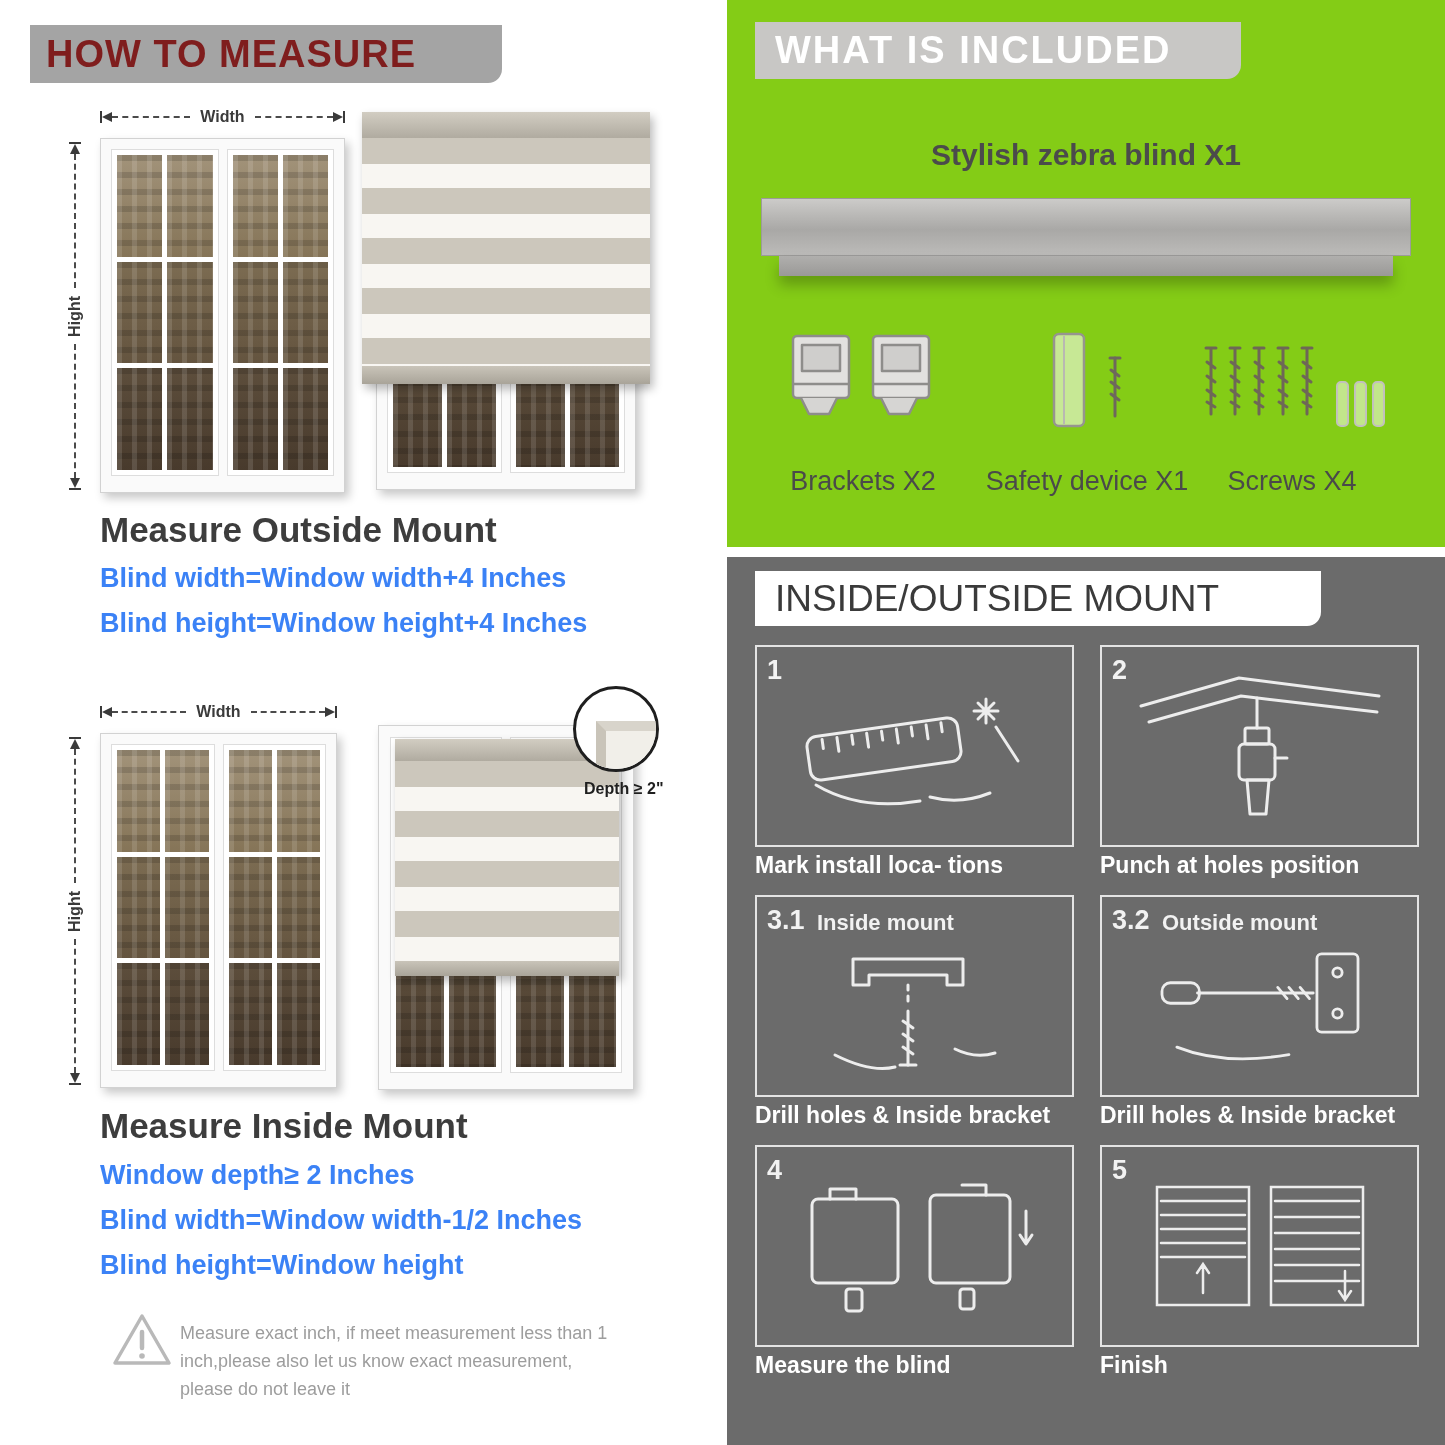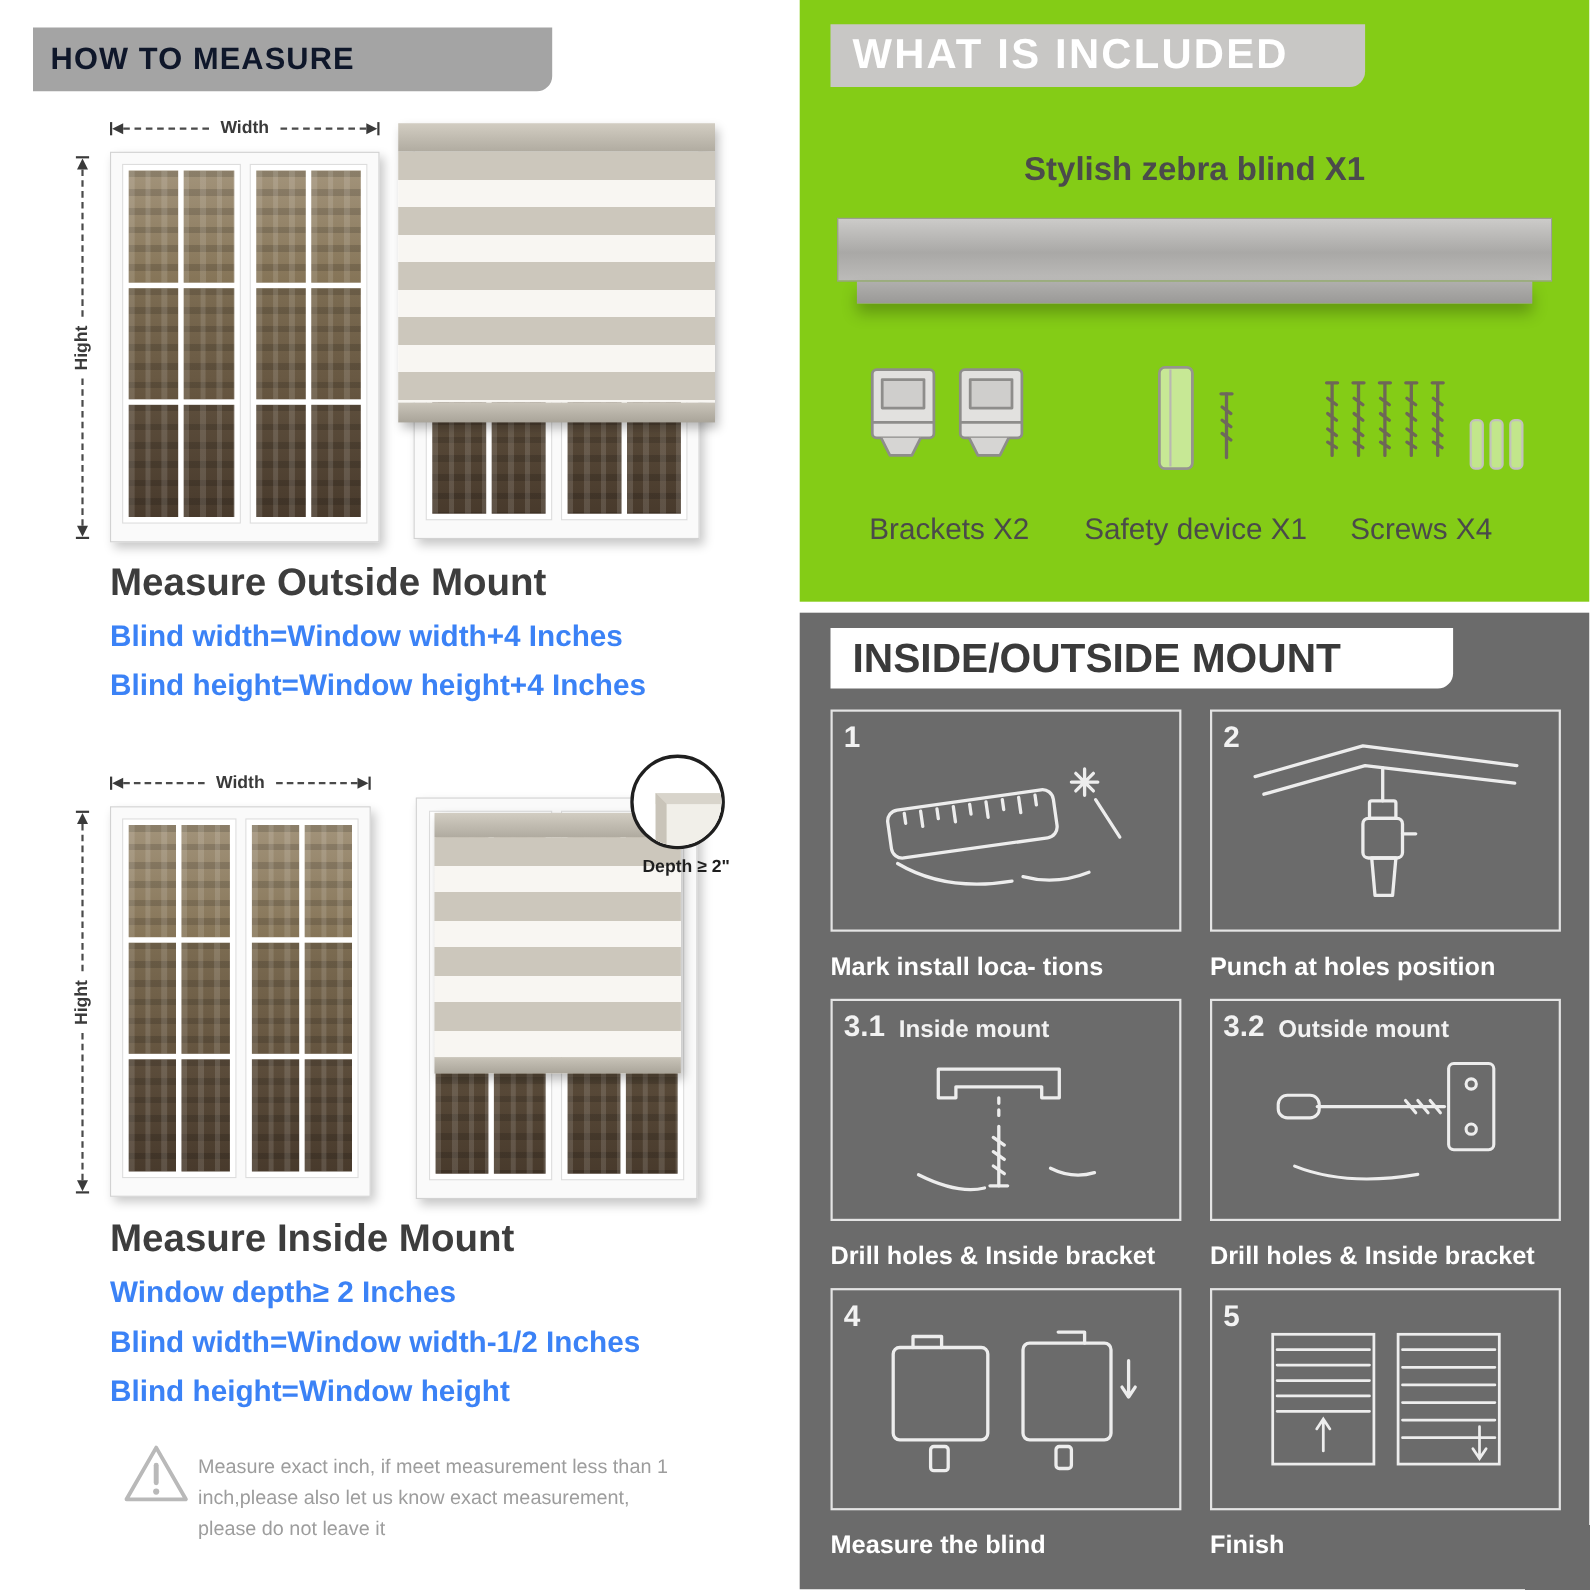--- a/index.html
+++ b/index.html
@@ -1,21 +1,21 @@
 <!DOCTYPE html>
 <html><head>
 <meta charset="utf-8">
 <style>
   *{margin:0;padding:0;box-sizing:border-box}
   html,body{width:1445px;height:1445px}
   body{font-family:"Liberation Sans",sans-serif;background:#fff;position:relative;overflow:hidden}
 
   
-  .banner-left{position:absolute;left:30px;top:25px;width:472px;height:58px;background:#a4a4a4;color:#0f172a;
-    font-size:28px;font-weight:bold;display:flex;align-items:center;padding-left:16px;letter-spacing:1px;
+  .banner-left{position:absolute;left:30px;top:25px;width:472px;height:58px;background:#a4a4a4;color:#7f1d1d;
+    font-size:38px;font-weight:bold;display:flex;align-items:center;padding-left:16px;letter-spacing:1px;
     border-radius:0 0 14px 0}
 
   .window{position:absolute;background:#fafafa;border:1px solid #d2d2d2;box-shadow:4px 5px 9px rgba(0,0,0,.22);
     padding:10px 10px 16px}
   .sashes{display:flex;height:100%;gap:8px}
   .sash{flex:1;background:#fff;border:1px solid #ddd;padding:5px;display:grid;
     grid-template-columns:1fr 1fr;grid-template-rows:1fr 1fr 1fr;gap:5px}
   .pane{position:relative;overflow:hidden;background:linear-gradient(180deg,#8d7d62,#6b5b45)}
   .pane::after{content:"";position:absolute;inset:0;
     background:repeating-linear-gradient(90deg,rgba(255,255,255,.12) 0 5px,transparent 5px 15px),
@@ -62,28 +62,28 @@
   .blind-x1{position:absolute;left:0;top:138px;width:100%;text-align:center;color:#4b4b4b;font-size:30px;font-weight:bold}
   .hr-top{position:absolute;left:34px;top:198px;width:650px;height:58px;
     background:linear-gradient(180deg,#cccbc9,#a9a8a6 55%,#bcbbb9);border:1px solid #9c9b99}
   .hr-bottom{position:absolute;left:52px;top:256px;width:614px;height:20px;
     background:linear-gradient(180deg,#b0afad,#9a9997);box-shadow:0 9px 14px rgba(0,0,0,.25)}
   .inc-icon{position:absolute}
   .inc-label{position:absolute;top:466px;color:#4a4a4a;font-size:27px;font-weight:normal;text-align:center}
 
   .panel-dark{position:absolute;left:727px;top:557px;width:718px;height:888px;background:#6b6b6b}
   .banner-mount{position:absolute;left:28px;top:14px;width:566px;height:55px;background:#fff;color:#3a3a3a;
-    font-size:37px;font-weight:bold;display:flex;align-items:center;padding-left:20px;border-radius:0 0 14px 0}
+    font-size:37px;font-weight:normal;display:flex;align-items:center;padding-left:20px;border-radius:0 0 14px 0}
   .steps{position:absolute;left:28px;top:88px;width:664px;display:grid;grid-template-columns:1fr 1fr;
     column-gap:26px;row-gap:16px}
   .step-box{position:relative;height:202px;border:2px solid #e4e4e4;display:flex;align-items:center;justify-content:center}
   .step-box.titled svg{margin-top:22px}
   .step-num{position:absolute;left:10px;top:8px;color:#f2f2f2;font-size:27px;font-weight:bold}
   .step-title{position:absolute;left:60px;top:13px;color:#f2f2f2;font-size:22px;font-weight:bold}
-  .step-cap{margin-top:18px;color:#fff;font-size:23px;font-weight:bold}
+  .step-cap{margin-top:5px;color:#fff;font-size:23px;font-weight:bold}
 </style>
 </head>
 <body>
 
 <div>
 
   <div class="banner-left">HOW TO MEASURE</div>
 
   <div class="h-arrow" style="left:100px;top:108px;width:245px">
     <div class="bar"></div>

